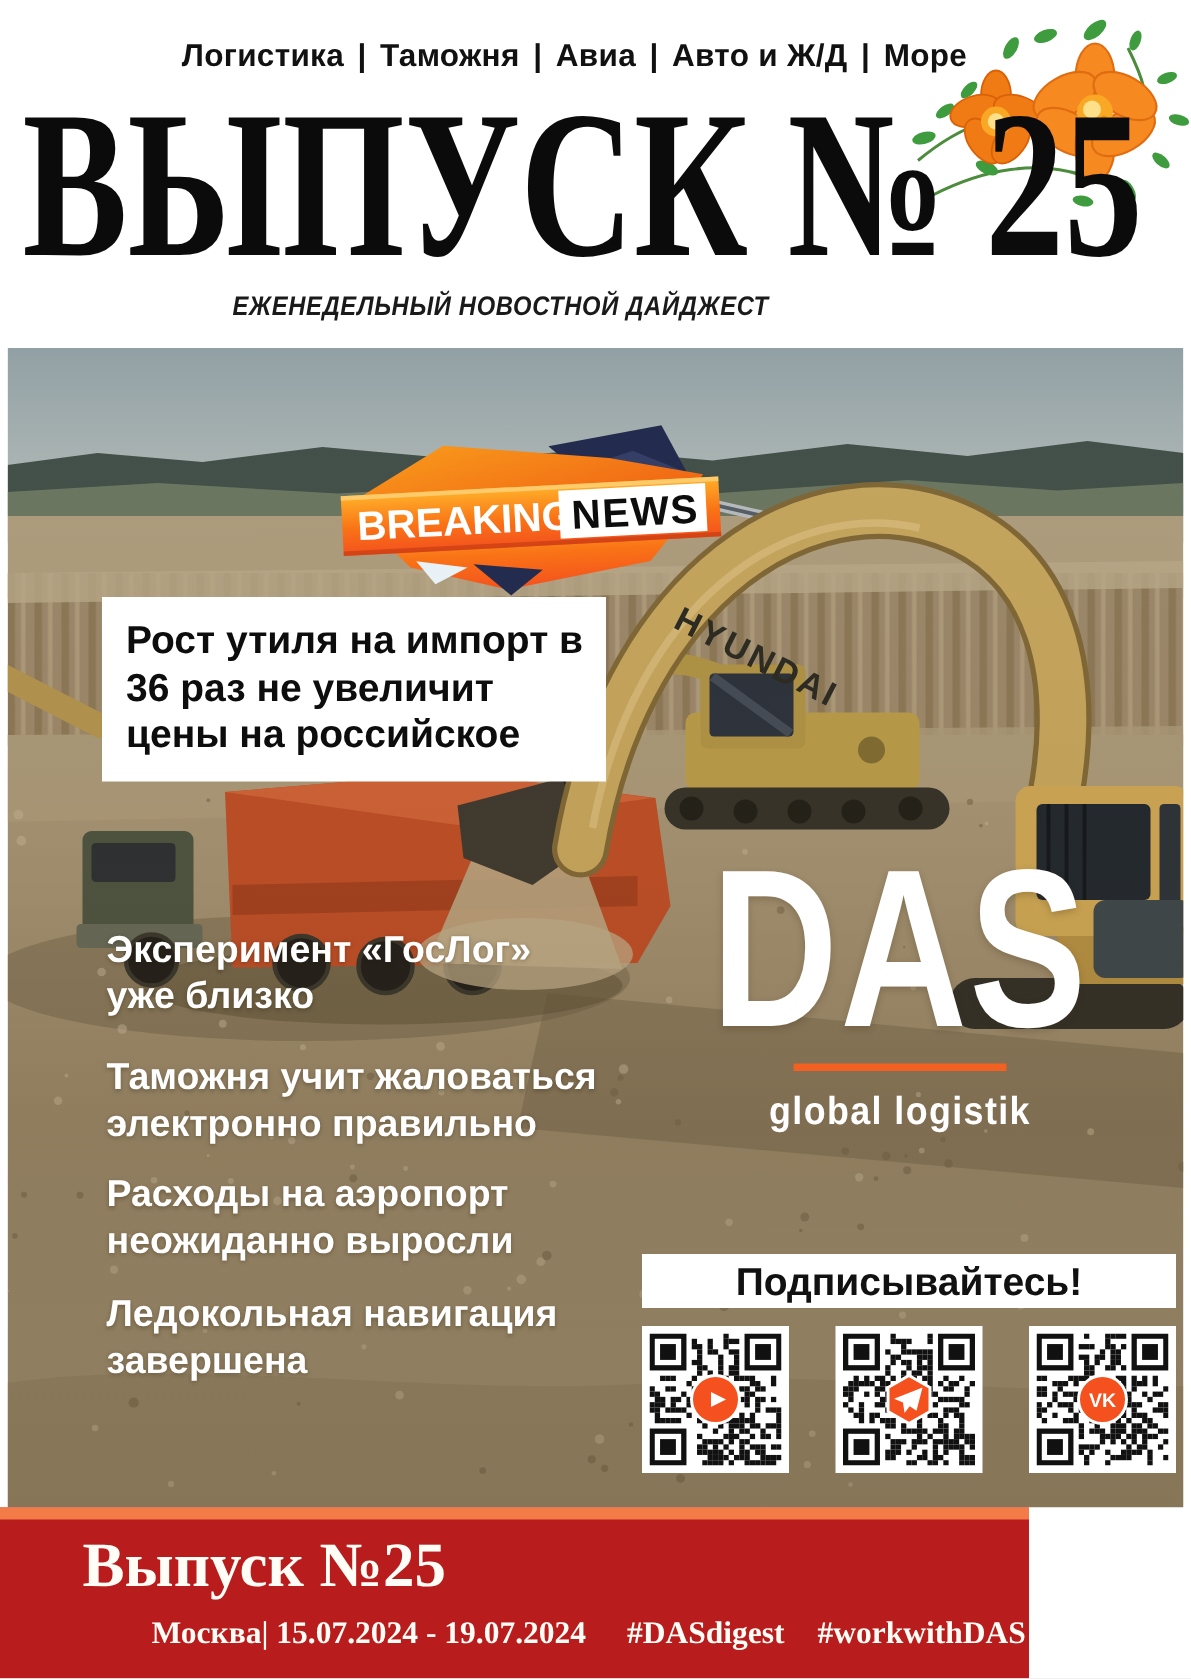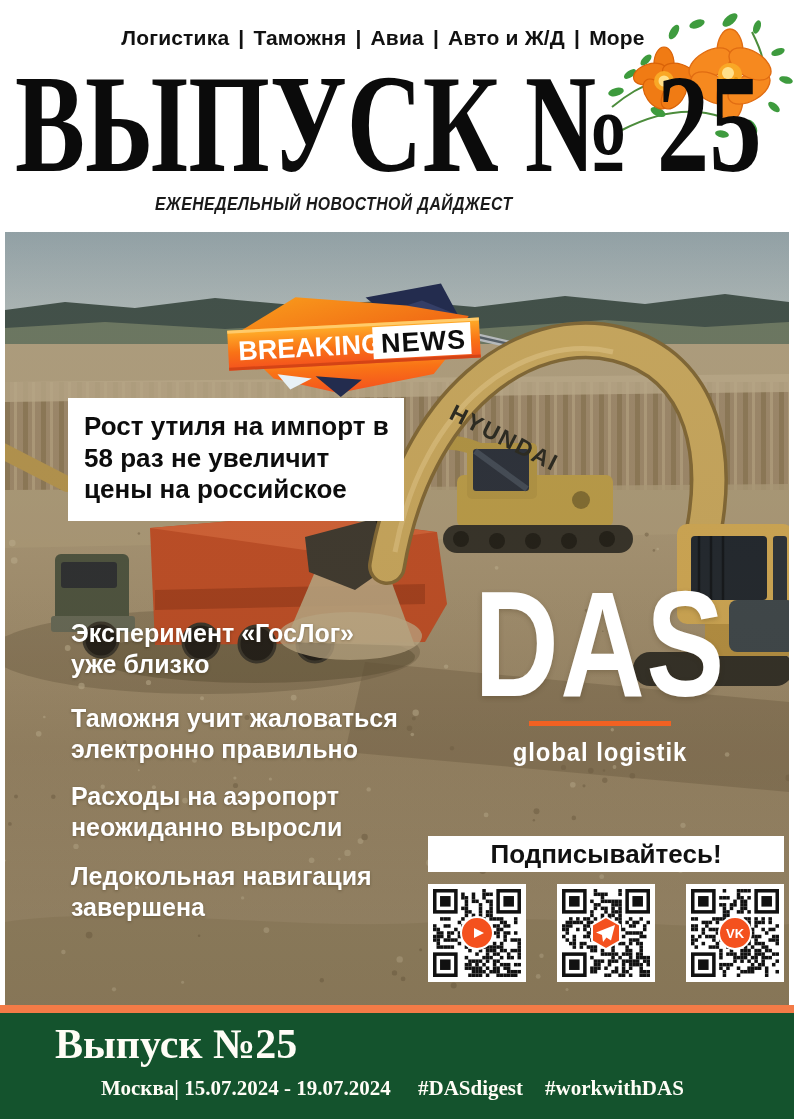--- a/index.html
+++ b/index.html
@@ -33,39 +33,39 @@
        padding:13px 14px 15px 16px;}
   .kicker{color:#F1502B;font-size:23px;font-weight:800;letter-spacing:.5px;word-spacing:7px;margin:0 0 6px 0;}
   .feat-headline{color:#0d0d0d;font-size:26px;font-weight:800;line-height:1.22;margin:0;}
 
   
   .hl{position:absolute;left:66px;width:330px;color:#fff;font-size:25px;font-weight:800;
       line-height:1.24;text-shadow:0 1px 3px rgba(40,30,10,.35);}
   .hl1{top:386px}.hl2{top:471px}.hl3{top:549px}.hl4{top:629px}
 
   
-  .das{position:absolute;left:425px;top:345px;width:340px;text-align:center;color:#fff;}
+  .das{position:absolute;left:425px;top:333px;width:340px;text-align:center;color:#fff;}
   .das-word{font-size:150px;line-height:.9;font-weight:800;letter-spacing:2px;
       transform:scaleX(.78);transform-origin:center;margin:0;
       text-shadow:0 2px 6px rgba(60,45,20,.25);}
   .das-rule{width:142px;height:5px;background:#F26122;margin:9px auto 0 auto;}
   .das-tagline{font-size:26px;font-weight:600;letter-spacing:1px;margin-top:11px;
       transform:scaleX(.92);transform-origin:center;}
 
   
   .subscribe{position:absolute;left:423px;top:604px;width:356px;height:36px;background:#fff;
       display:flex;align-items:center;justify-content:center;
       font-size:26px;font-weight:800;color:#111;}
   .qr-row{position:absolute;left:423px;top:652px;width:356px;display:flex;justify-content:space-between;}
   .qr-box{position:relative;width:98px;height:98px;background:#fff;padding:0;}
   .qr-box svg.qr{position:absolute;inset:5px;width:88px;height:88px;}
   .badge{position:absolute;left:50%;top:50%;width:34px;height:34px;transform:translate(-50%,-50%);}
 
   
-  .footer{position:absolute;left:0;top:1005px;width:794px;height:114px;background:#14532d;}
+  .footer{position:absolute;left:0;top:1005px;width:686px;height:114px;background:#b91c1c;}
   .footer-strip{position:absolute;left:0;top:0;width:100%;height:8px;background:#F37B47;}
   .footer-issue{position:absolute;left:55px;top:18px;margin:0;color:#fffdf6;
       font-family:"Liberation Serif",serif;font-weight:bold;font-size:42px;line-height:1;}
   .footer-meta{position:absolute;left:55px;top:71px;color:#fffdf6;
       font-family:"Liberation Serif",serif;font-weight:bold;font-size:21px;white-space:nowrap;margin-left:46px;}
   .hashtag1{position:absolute;left:418px;top:71px;color:#fffdf6;
       font-family:"Liberation Serif",serif;font-weight:bold;font-size:21px;}
   .hashtag2{position:absolute;left:545px;top:71px;color:#fffdf6;
       font-family:"Liberation Serif",serif;font-weight:bold;font-size:21px;}
 </style>
@@ -396,21 +396,21 @@
         <rect x="10" y="42" width="252" height="40" fill="url(#bng)"></rect>
         <rect x="10" y="42" width="252" height="3" fill="#FFD27A" opacity=".8"></rect>
         <rect x="10" y="79" width="252" height="3" fill="#C63D12" opacity=".7"></rect>
         <text x="20" y="72" font-family="Liberation Sans, sans-serif" font-size="27" font-weight="bold" fill="#ffffff" letter-spacing="0">BREAKING</text>
         <rect x="155" y="46" width="98" height="32" fill="#ffffff"></rect>
         <text x="163" y="72" font-family="Liberation Sans, sans-serif" font-size="27" font-weight="bold" fill="#0d0d0d" letter-spacing="1">NEWS</text>
       </g>
     </svg>
 
     <div class="news-box">
-      <p class="feat-headline">Рост утиля на импорт в 58 раз не увеличит цены на российское</p>
+      <p class="feat-headline">Рост утиля на импорт в 36 раз не увеличит цены на российское</p>
     </div>
 
     <div class="hl hl1">Эксперимент «ГосЛог» уже близко</div>
     <div class="hl hl3">Расходы на аэропорт неожиданно выросли</div>
     <div class="hl hl2">Таможня учит жаловаться электронно правильно</div>
     <div class="hl hl4">Ледокольная навигация завершена</div>
 
     <div class="das">
       <div class="das-word">DAS</div>
       <div class="das-rule"></div>

